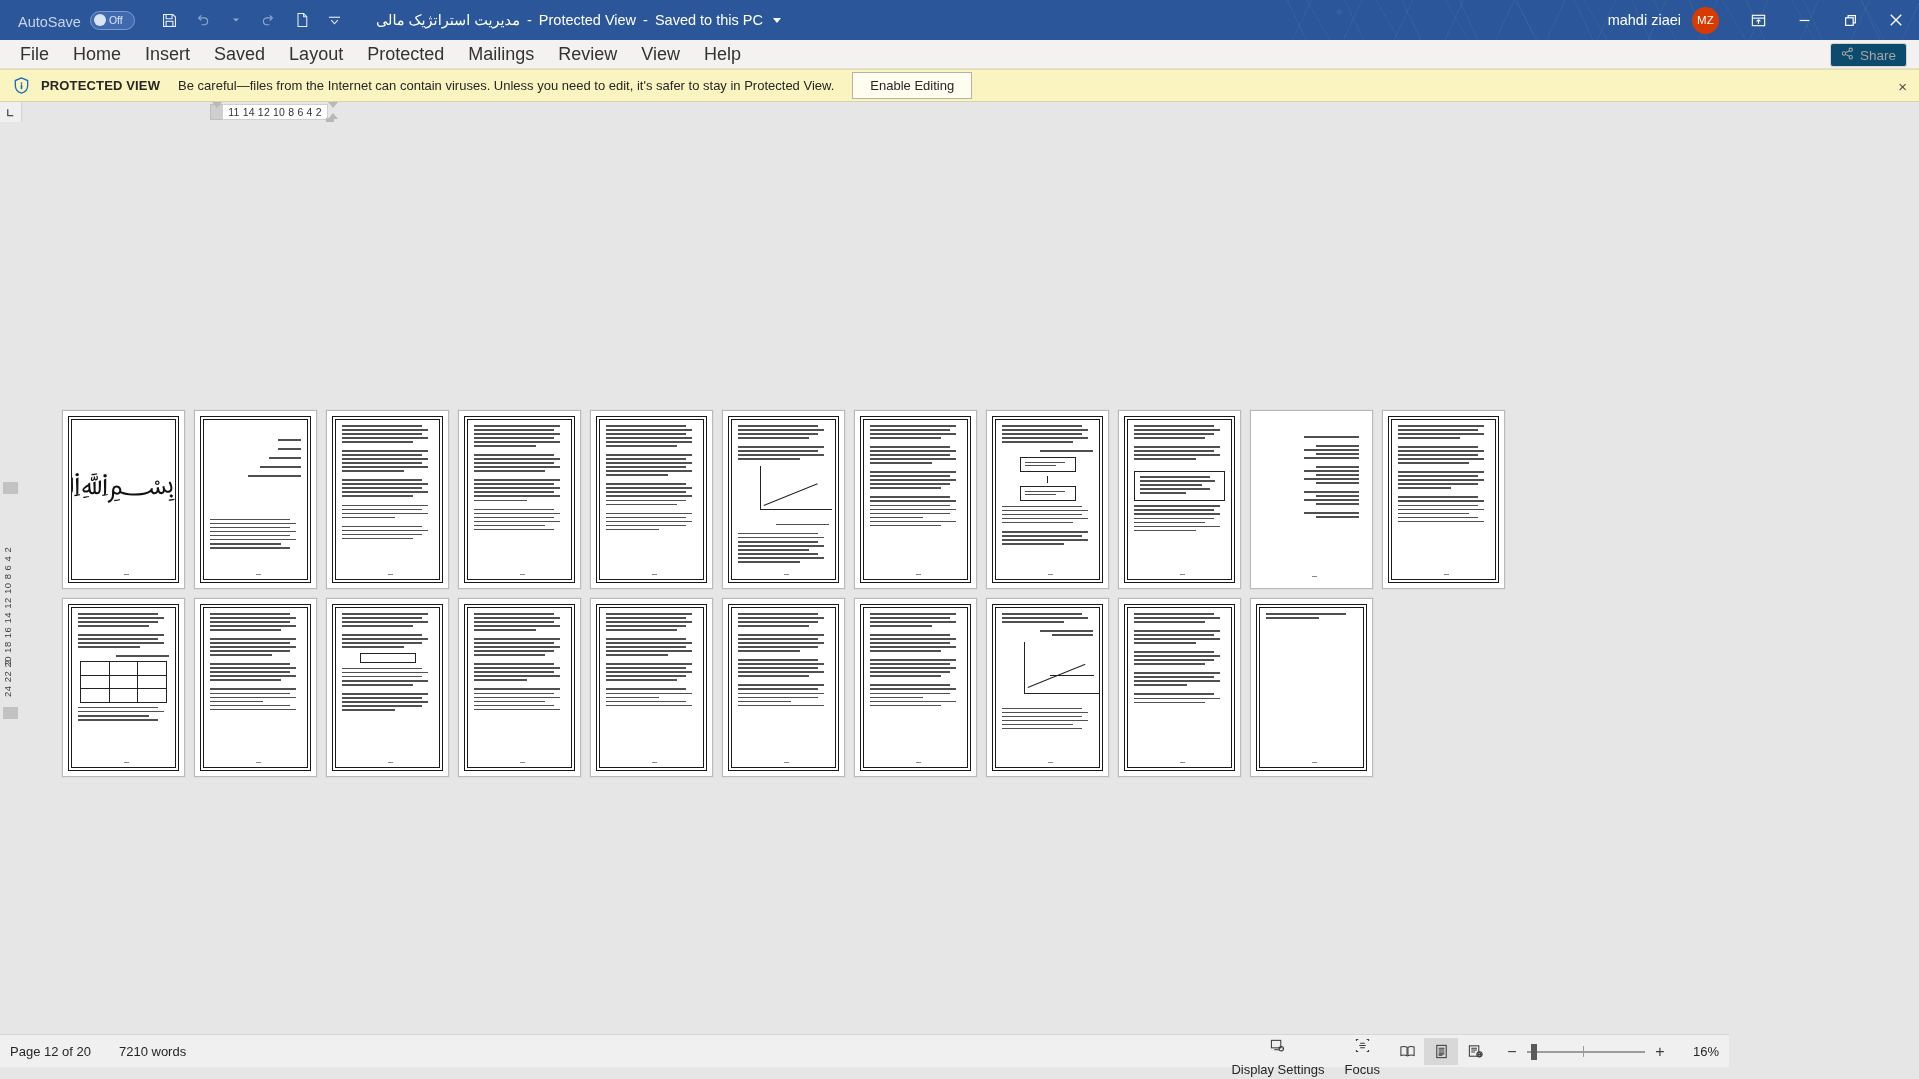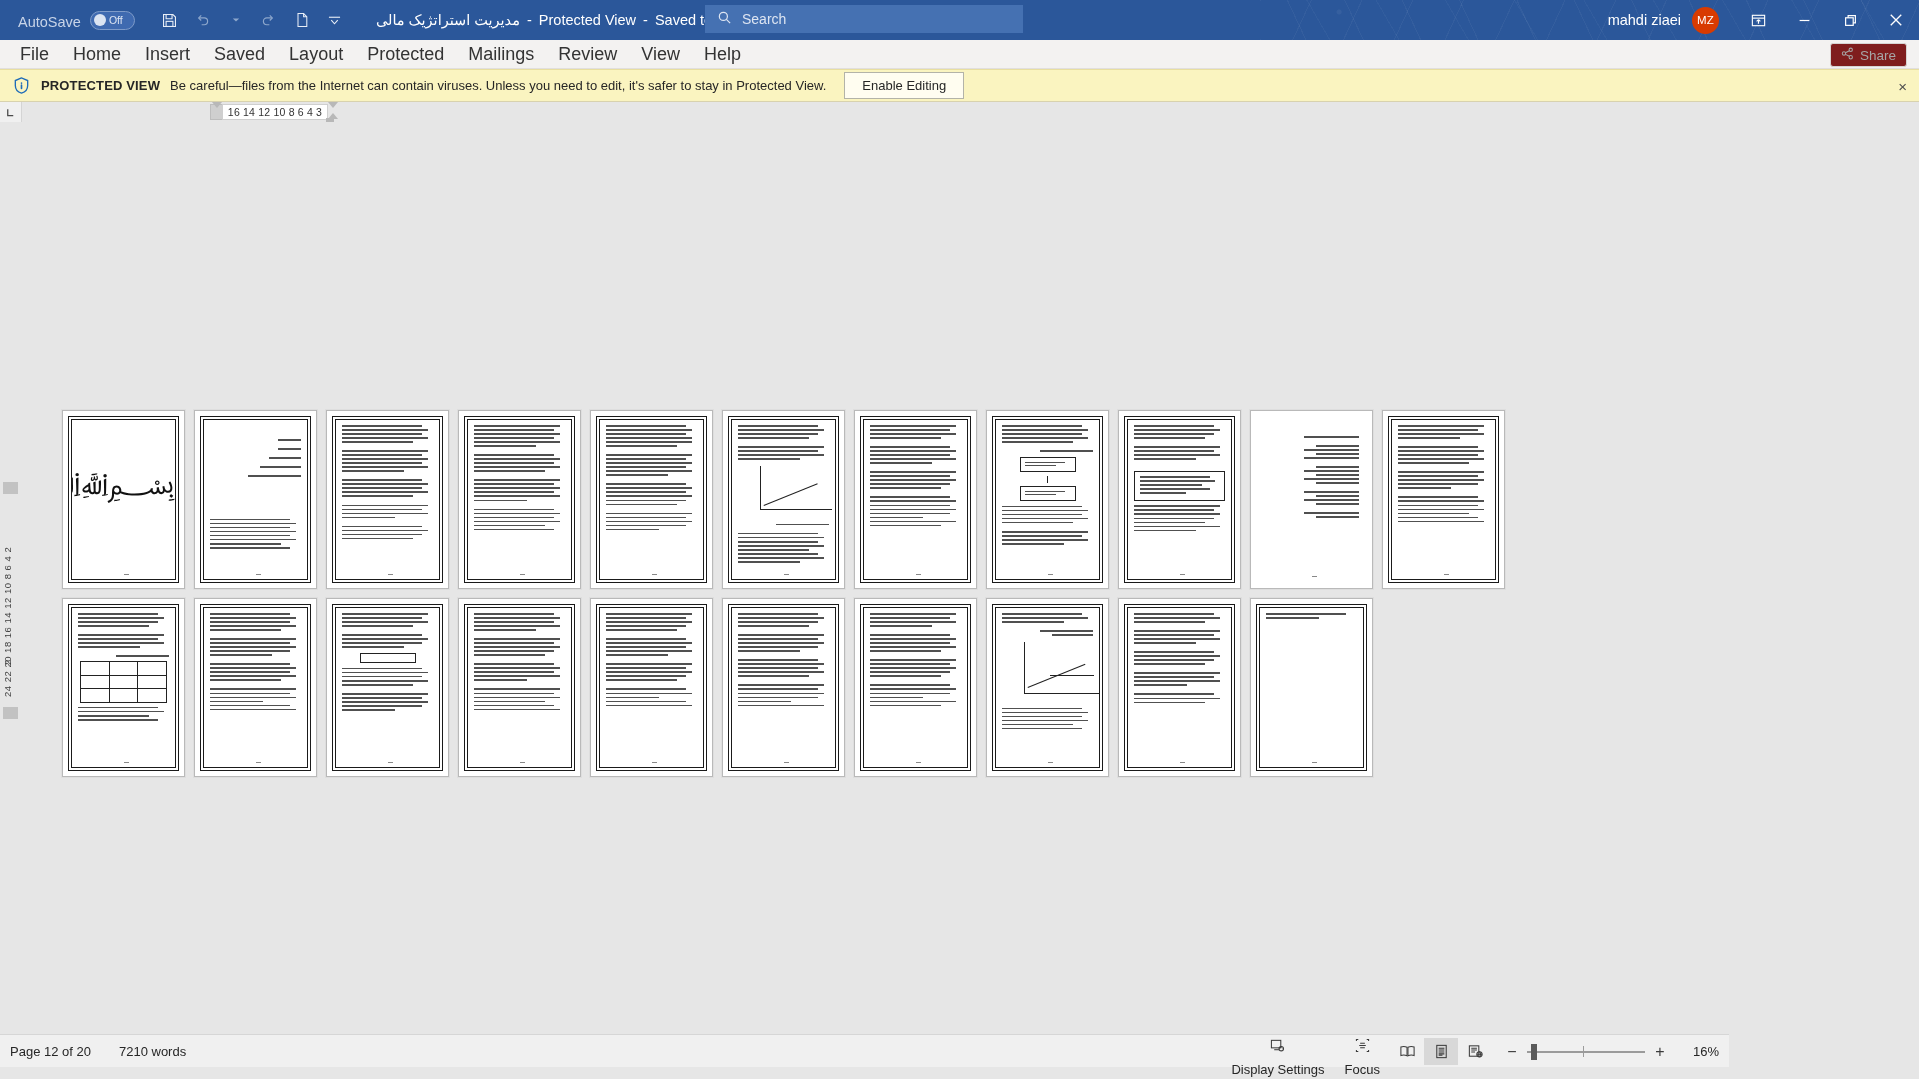--- a/index.html
+++ b/index.html
@@ -105,36 +105,36 @@
     font-size: 18px; color: #333333;
     border-radius: 3px 3px 0 0;
   }
   .share-btn {
     position: absolute; right: 12px; top: 3px;
     display: flex; align-items: center; gap: 6px;
     font-size: 13.5px; color: #a6a6a6;
     padding: 3px 10px;
     border: 1px solid #d6d4d2;
     border-radius: 3px;
-    background: #7f1d1d;
+    background: #0c4a6e;
   }
 
   
   .pvbar {
     position: relative;
     height: 33px;
     background: #faf4c0;
     border-top: 1px solid #e8dfa0;
     border-bottom: 1px solid #d8d2ae;
     display: flex; align-items: center;
     font-size: 13px; color: #262626;
   }
   .shield { margin-left: 12px; display: flex; align-items: center; }
   .pv-strong { font-weight: bold; margin-left: 10px; letter-spacing: .15px; }
-  .pv-text { margin-left: 10px; }
+  .pv-text { margin-left: 18px; }
   .enable-btn {
     margin-left: 18px;
     padding: 5px 17px;
     background: #fffdf0;
     border: 1px solid #b3b3a8;
     font-size: 13px; color: #262626;
   }
   .pv-close {
     position: absolute; right: 12px; top: 8px;
     font-size: 15px; color: #4d4d4d;
@@ -386,29 +386,20 @@
 
   <div class="doc-title tb-item">
     <span class="fa">مدیریت استراتژیک مالی</span>
     <span>-</span>
     <span>Protected View</span>
     <span>-</span>
     <span>Saved to this PC</span>
     <span class="caret-d"></span>
   </div>
 
-  <div class="searchbox">
-    <span>
-      <svg width="15" height="15" viewBox="0 0 16 16" fill="none" stroke="currentColor" stroke-width="1.3">
-        <circle cx="6.8" cy="6.8" r="4.3"></circle>
-          <path d="M10 10l4 4"></path>
-      </svg>
-    </span>
-    <span>Search</span>
-  </div>
 
   <div class="user">
     <span class="user-name">mahdi ziaei</span>
     <span class="avatar">MZ</span>
   </div>
 
   <div class="wincontrols">
     <span class="wc">
       <svg width="17" height="17" viewBox="0 0 18 18" fill="none" stroke="currentColor" stroke-width="1.2">
         <rect x="2.5" y="3.5" width="13" height="11"></rect>
@@ -477,21 +468,21 @@
 <div class="workarea">
 
   <div class="hruler">
     <div class="corner-btn">
       <svg width="11" height="11" viewBox="0 0 12 12" stroke="currentColor" stroke-width="1.4" fill="none">
         <path d="M3 2.5v7h6"></path>
       </svg>
     </div>
     <div class="hruler-track">
       <div class="ruler-gray-l"></div>
-      <div class="ruler-white">16 14 12 10  8   6   4   3</div>
+      <div class="ruler-white">11 14 12 10  8   6   4   2</div>
       <div class="indent-mark im-down" style="left:306px;"></div>
       <div class="indent-mark im-up" style="left:306px; top:11px;"></div>
       <div class="indent-mark im-sq" style="left:304px; top:16px;"></div>
       <div class="indent-mark im-down" style="left:190px;"></div>
     </div>
   </div>
 
   <div class="vruler">
     <div class="vr-handle" style="top:360px;"></div>
     <div class="vr-num" style="top:373px; height:170px;">2</div>

